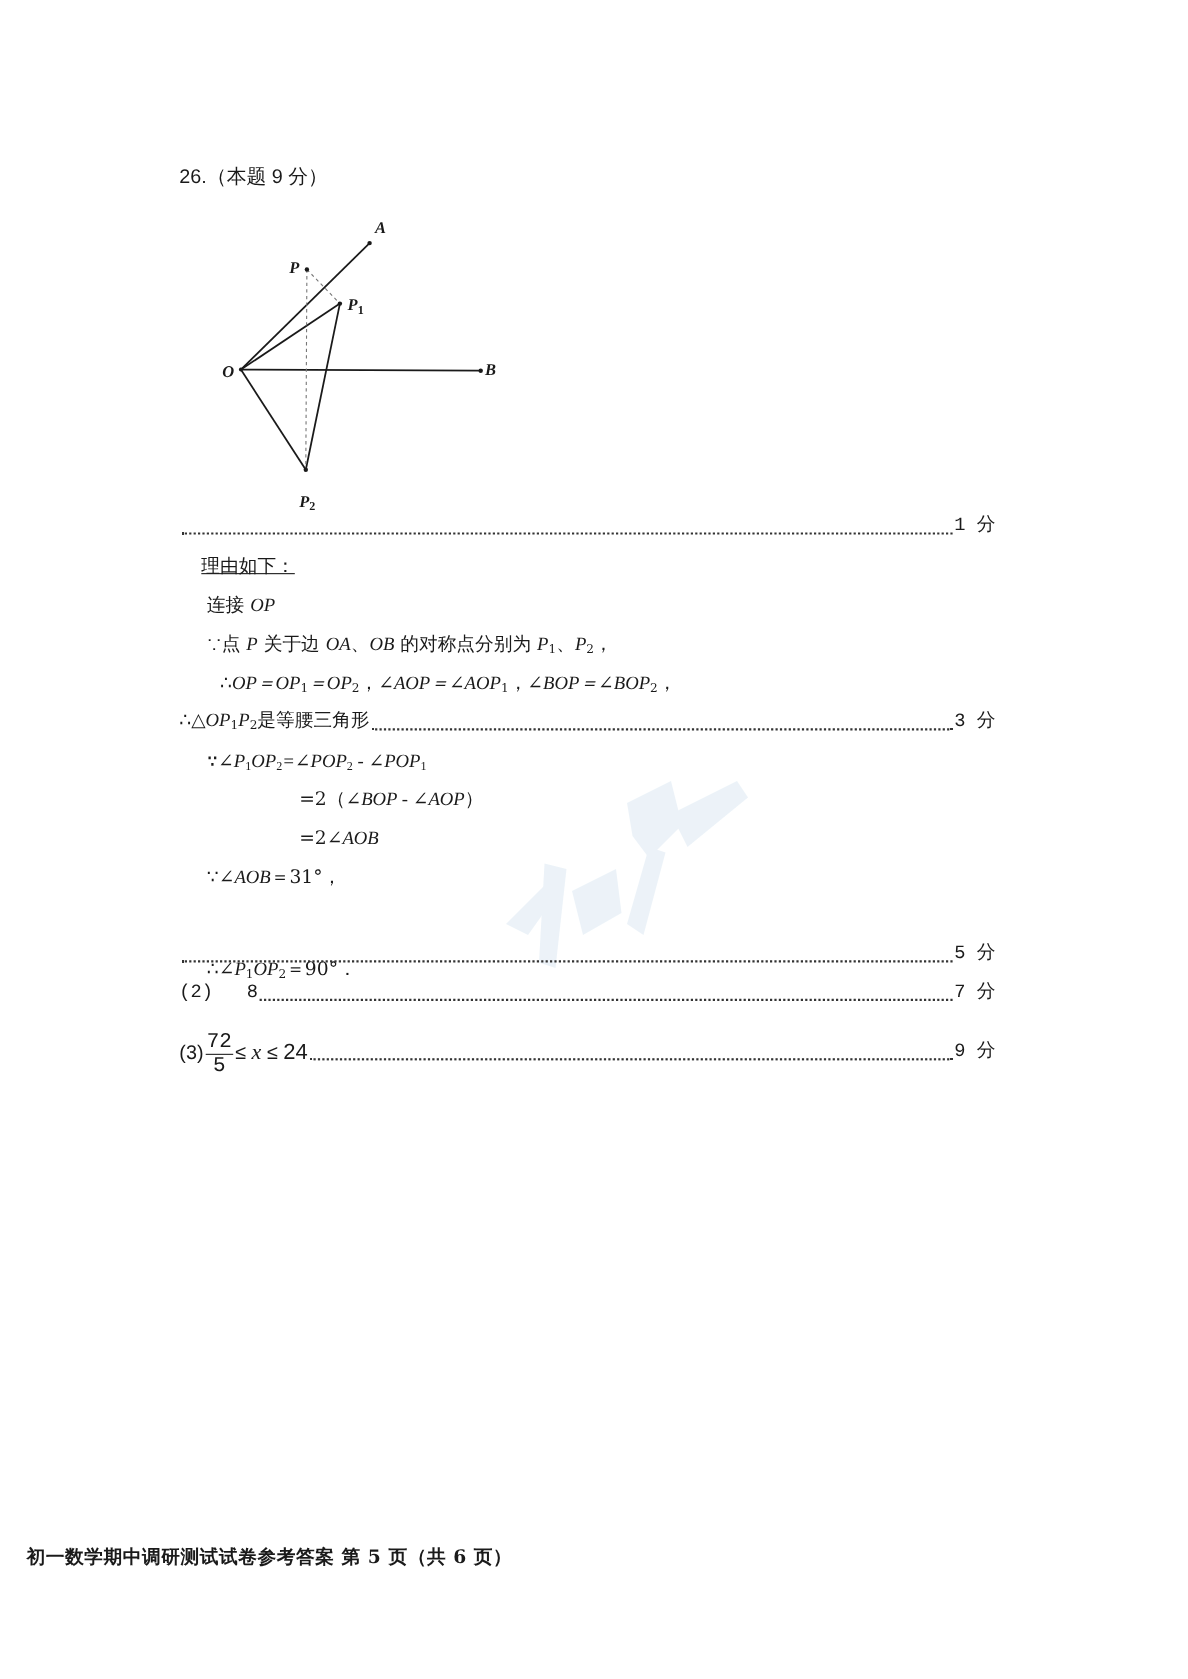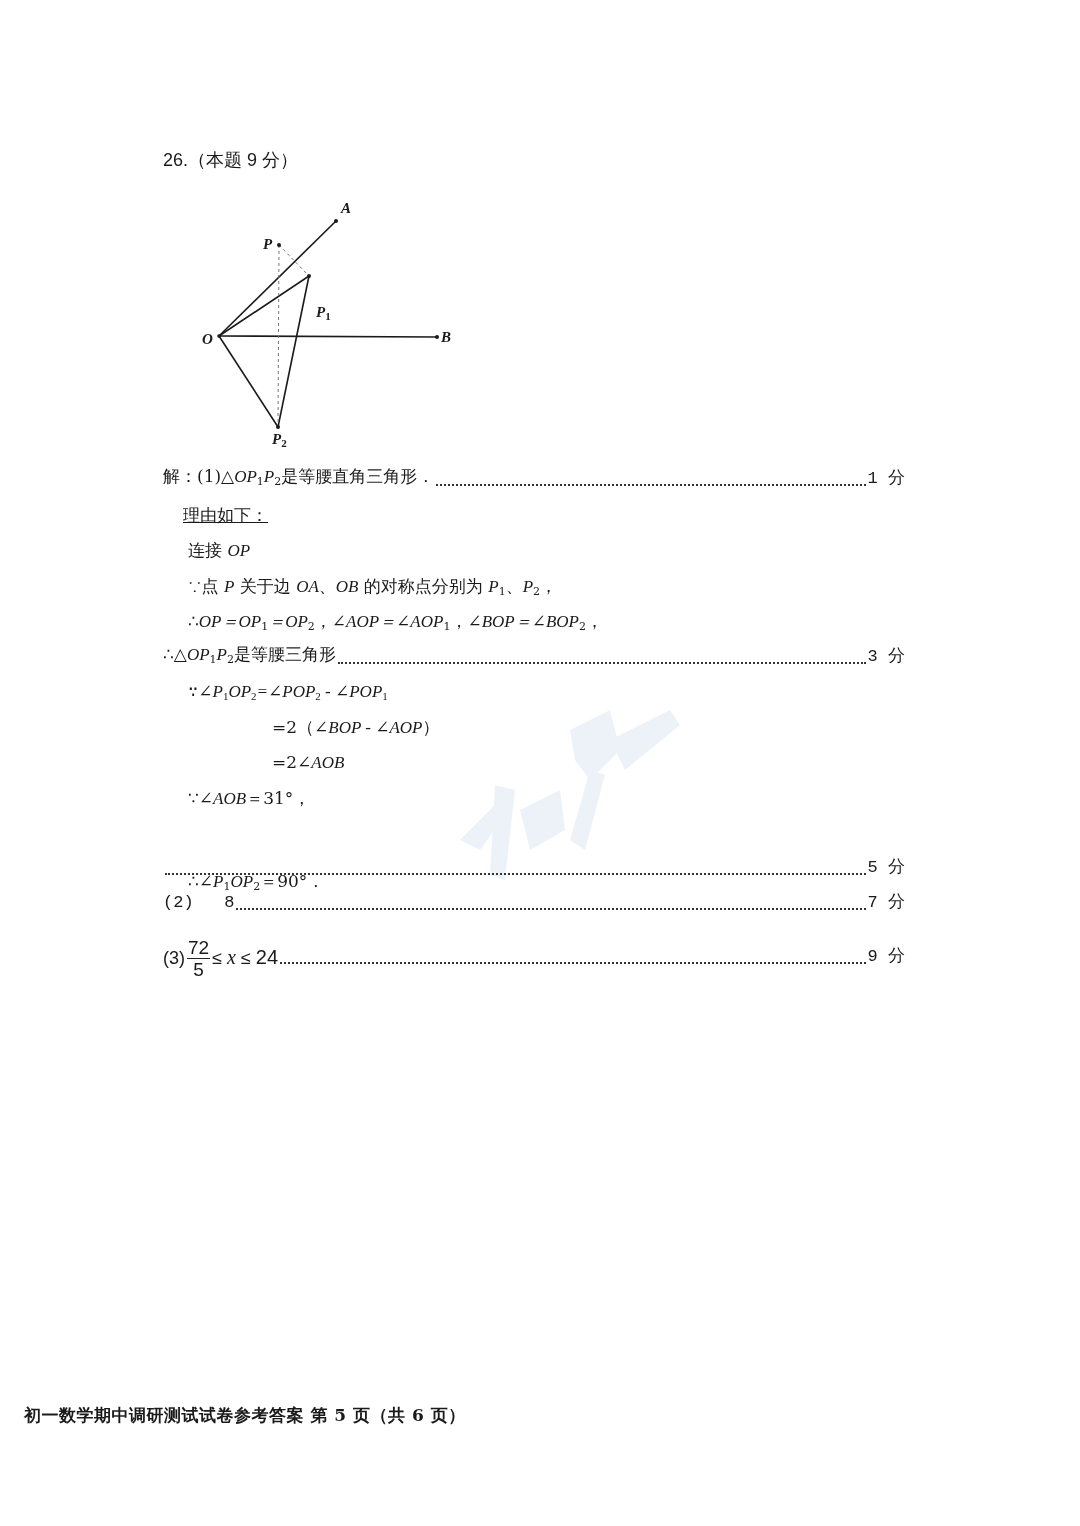--- a/index.html
+++ b/index.html
@@ -16,21 +16,21 @@
     .math { font-family: "Liberation Serif", "DejaVu Serif", serif; font-style: italic; }
     .rom { font-family: Liberation Mono, monospace; font-style: normal; }
     sub { font-size: 11px; vertical-align: -3px; font-style: normal; }
     .scored { display: flex; align-items: center; left: 163px; width: 742px; }
     .scored .content { flex: 0 0 auto; }
     .scored .leader {
       flex: 1 1 auto; height: 0; border-bottom: 2px dotted #333; margin: 0 2px; position: relative; top: 6px;
     }
     .scored .pts { flex: 0 0 auto; }
     .frac { display: inline-flex; flex-direction: column; align-items: center; vertical-align: middle;
-      font-family: Liberation Sans, sans-serif; font-size: 19px; line-height: 21px; margin: 0 2px; }
+      font-family: Liberation Mono, monospace; font-size: 19px; line-height: 21px; margin: 0 2px; }
     .frac .num { border-bottom: 1.5px solid #222; padding: 0 1px; }
     .sans { font-family: "Liberation Sans", sans-serif; }
     .footer { position: absolute; top: 1404px; left: 0; width: 1080px; text-align: left;
       font-size: 17px; font-weight: bold; letter-spacing: 0.5px; margin-left: 24px; }
     .watermark { position: absolute; left: 440px; top: 690px; width: 250px; height: 200px; opacity: 0.35; pointer-events: none; }
     .label { font-family: "Liberation Serif", serif; font-style: italic; font-weight: bold; font-size: 15px; }
   </style>
 </head>
 <body>
 
@@ -54,55 +54,52 @@
     <circle cx="336" cy="221" r="2"></circle>
     <circle cx="437" cy="337" r="2"></circle>
     <circle cx="279" cy="245" r="2"></circle>
     <circle cx="309" cy="276" r="2"></circle>
     <circle cx="278" cy="427" r="2"></circle>
     <circle cx="219" cy="336" r="1.8"></circle>
   </g>
 </svg>
 <span class="abs label" style="left:341px; top:200px;">A</span>
 <span class="abs label" style="left:263px; top:236px;">P</span>
-<span class="abs label" style="left:316px; top:270px;margin-top:34px;"><span>P</span><sub>1</sub></span>
+<span class="abs label" style="left:316px; top:270px;"><span>P</span><sub>1</sub></span>
 <span class="abs label" style="left:202px; top:331px;">O</span>
 <span class="abs label" style="left:441px; top:329px;">B</span>
-<span class="abs label" style="left:272px; top:431px;"><span>P</span><sub>2</sub></span>
+<span class="abs label" style="left:272px; top:449px;"><span>P</span><sub>2</sub></span>
 
 <svg class="watermark" viewBox="0 0 250 200">
   <g fill="#c9dcec">
     <path d="M20 150 L60 110 L70 118 L40 160 Z"></path>
     <path d="M55 95 L75 100 L65 190 L50 185 Z"></path>
     <path d="M80 120 L120 100 L125 140 L90 160 Z"></path>
     <path d="M130 40 L170 20 L180 60 L150 90 L135 70 Z"></path>
     <path d="M150 80 L165 85 L145 160 L130 150 Z"></path>
     <path d="M170 50 L230 20 L240 35 L185 80 Z"></path>
   </g>
 </svg>
 
 <div class="line scored" style="top:464px;">
-  <span class="content">
-    <span>解：(1)△</span><span class="math">OP</span><sub>1</sub><span class="math">P</span><sub>2</sub><span>是等腰直角三角形．</span>
-  </span>
   <span class="leader"></span>
   <span class="pts rom">1 分</span>
 </div>
 
 <div class="line" style="left:183px; top:500px;text-decoration:underline;">理由如下：</div>
 
 <div class="line" style="left:188px; top:535px;">
   <span>连接 </span><span class="math">OP</span>
 </div>
 
 <div class="line" style="left:188px; top:571px;">
   <span>∵点 </span><span class="math">P</span><span> 关于边 </span><span class="math">OA</span><span>、</span><span class="math">OB</span><span> 的对称点分别为 </span><span class="math">P</span><sub>1</sub><span>、</span><span class="math">P</span><sub>2</sub><span>，</span>
 </div>
 
-<div class="line" style="left:188px; top:606px;">
+<div class="line" style="left:200px; top:606px;">
   <span>∴</span><span class="math">OP＝OP</span><sub>1</sub><span class="math">＝OP</span><sub>2</sub><span>，</span><span class="math">∠AOP＝∠AOP</span><sub>1</sub><span>，</span><span class="math">∠BOP＝∠BOP</span><sub>2</sub><span>，</span>
 </div>
 
 <div class="line scored" style="top:642px;">
   <span class="content">
     <span>∴△</span><span class="math">OP</span><sub>1</sub><span class="math">P</span><sub>2</sub><span>是等腰三角形</span>
   </span>
   <span class="leader"></span>
   <span class="pts rom">3 分</span>
 </div>

